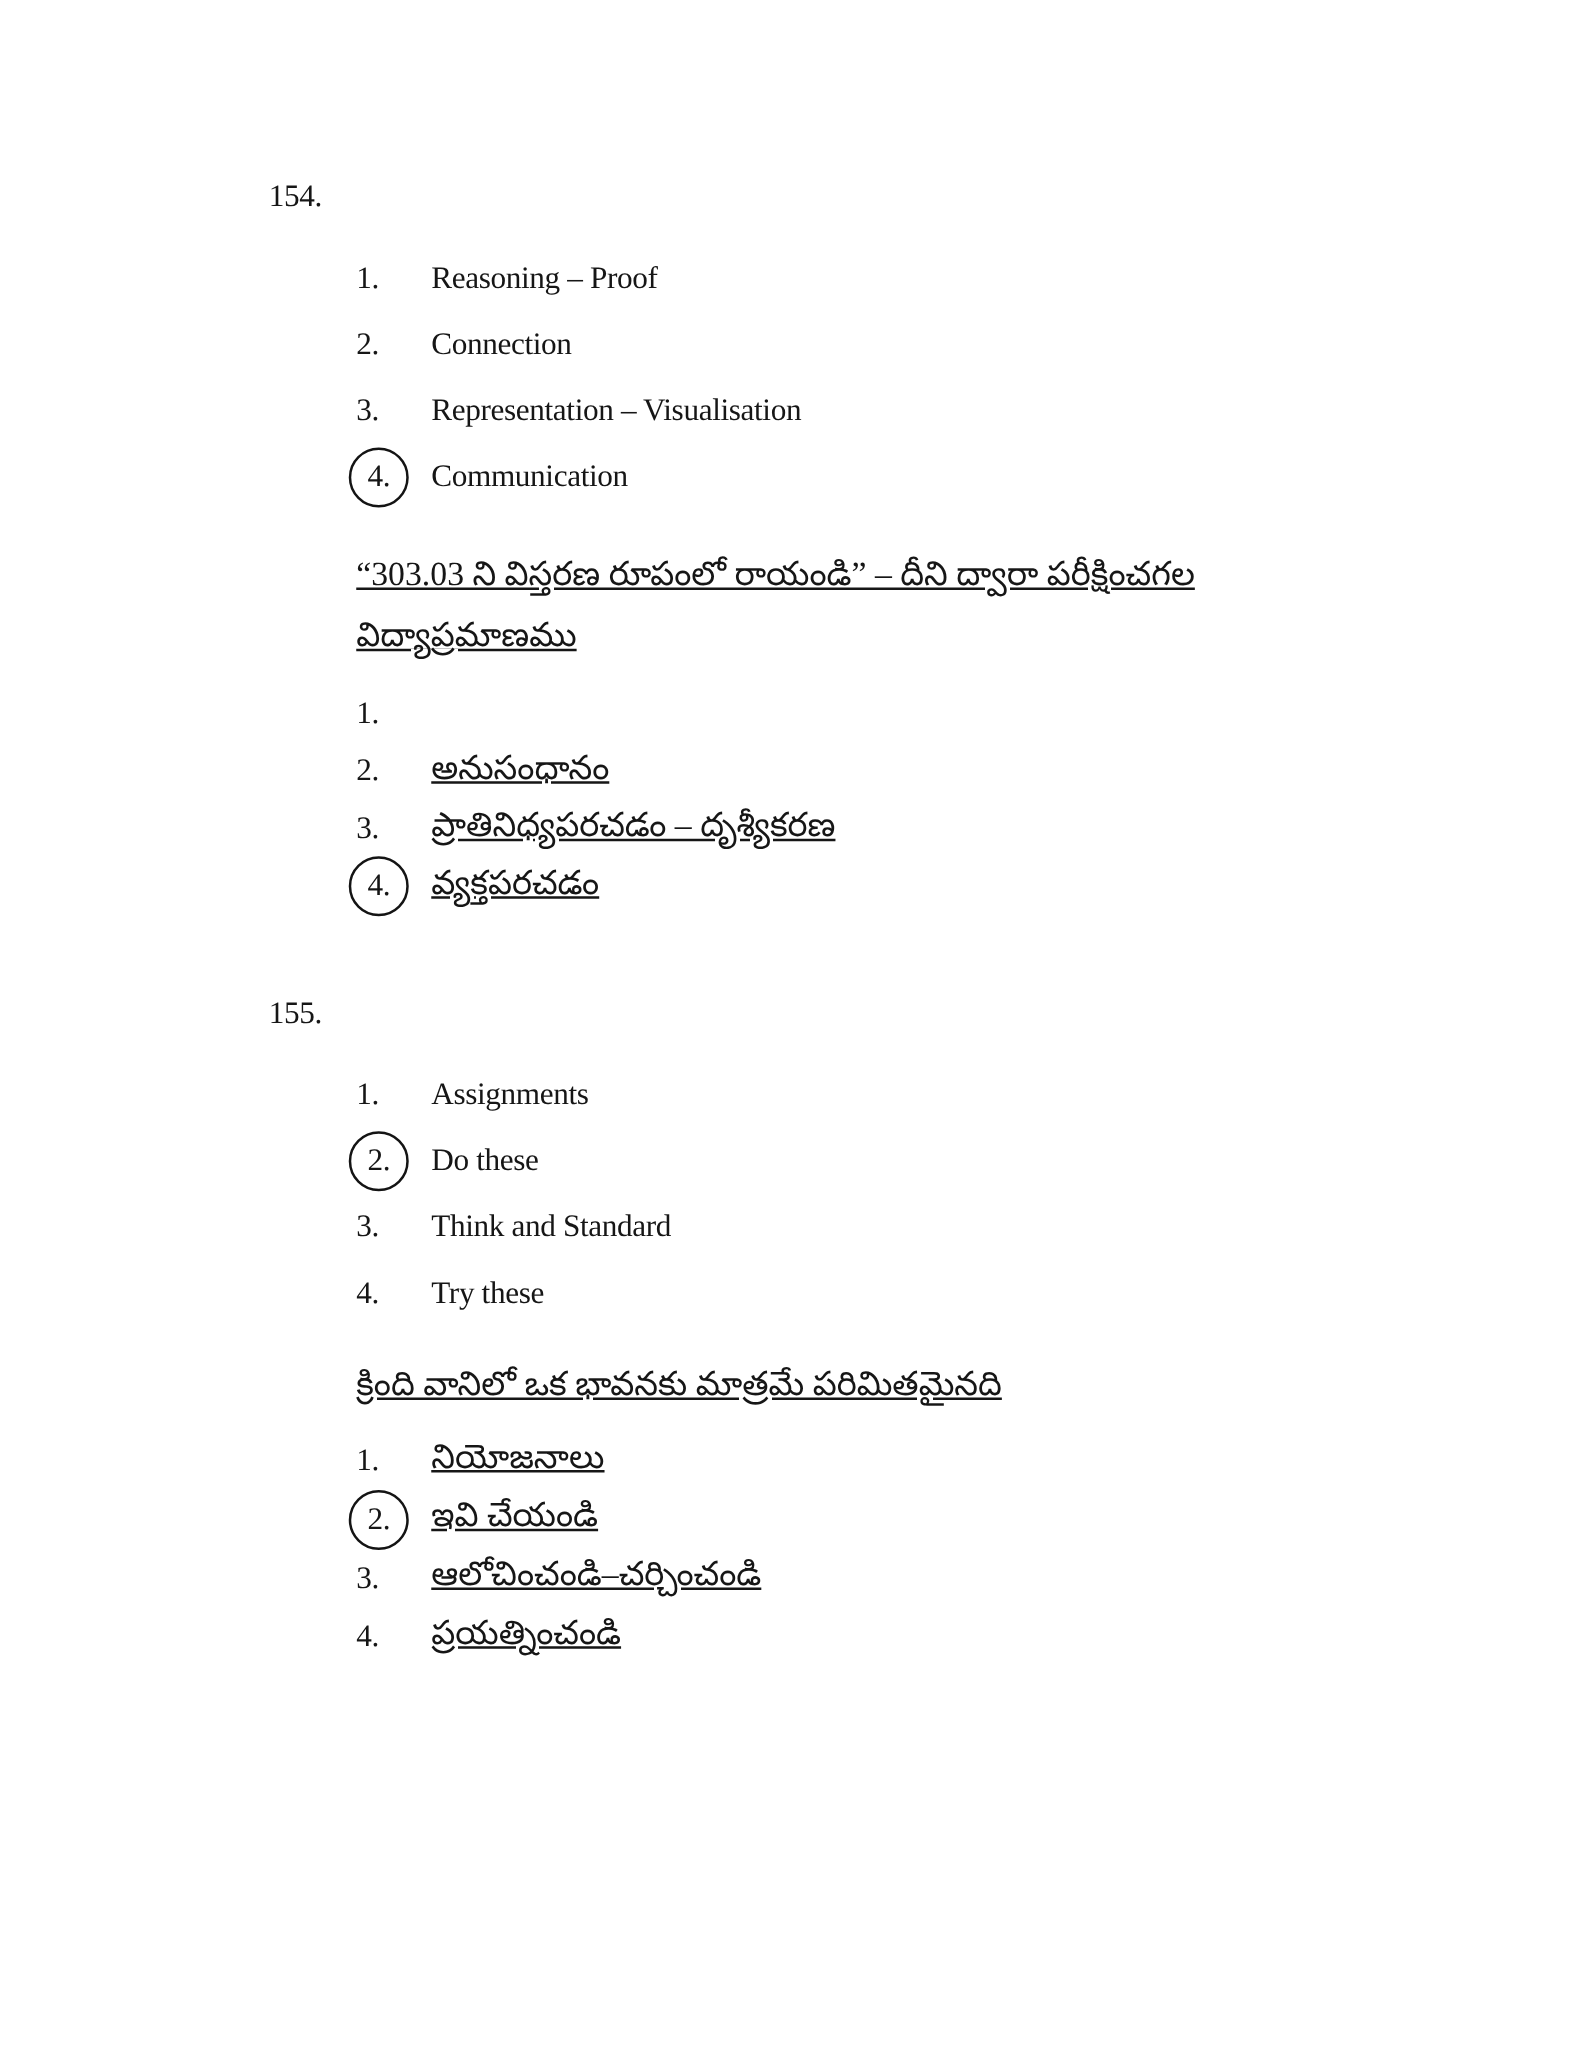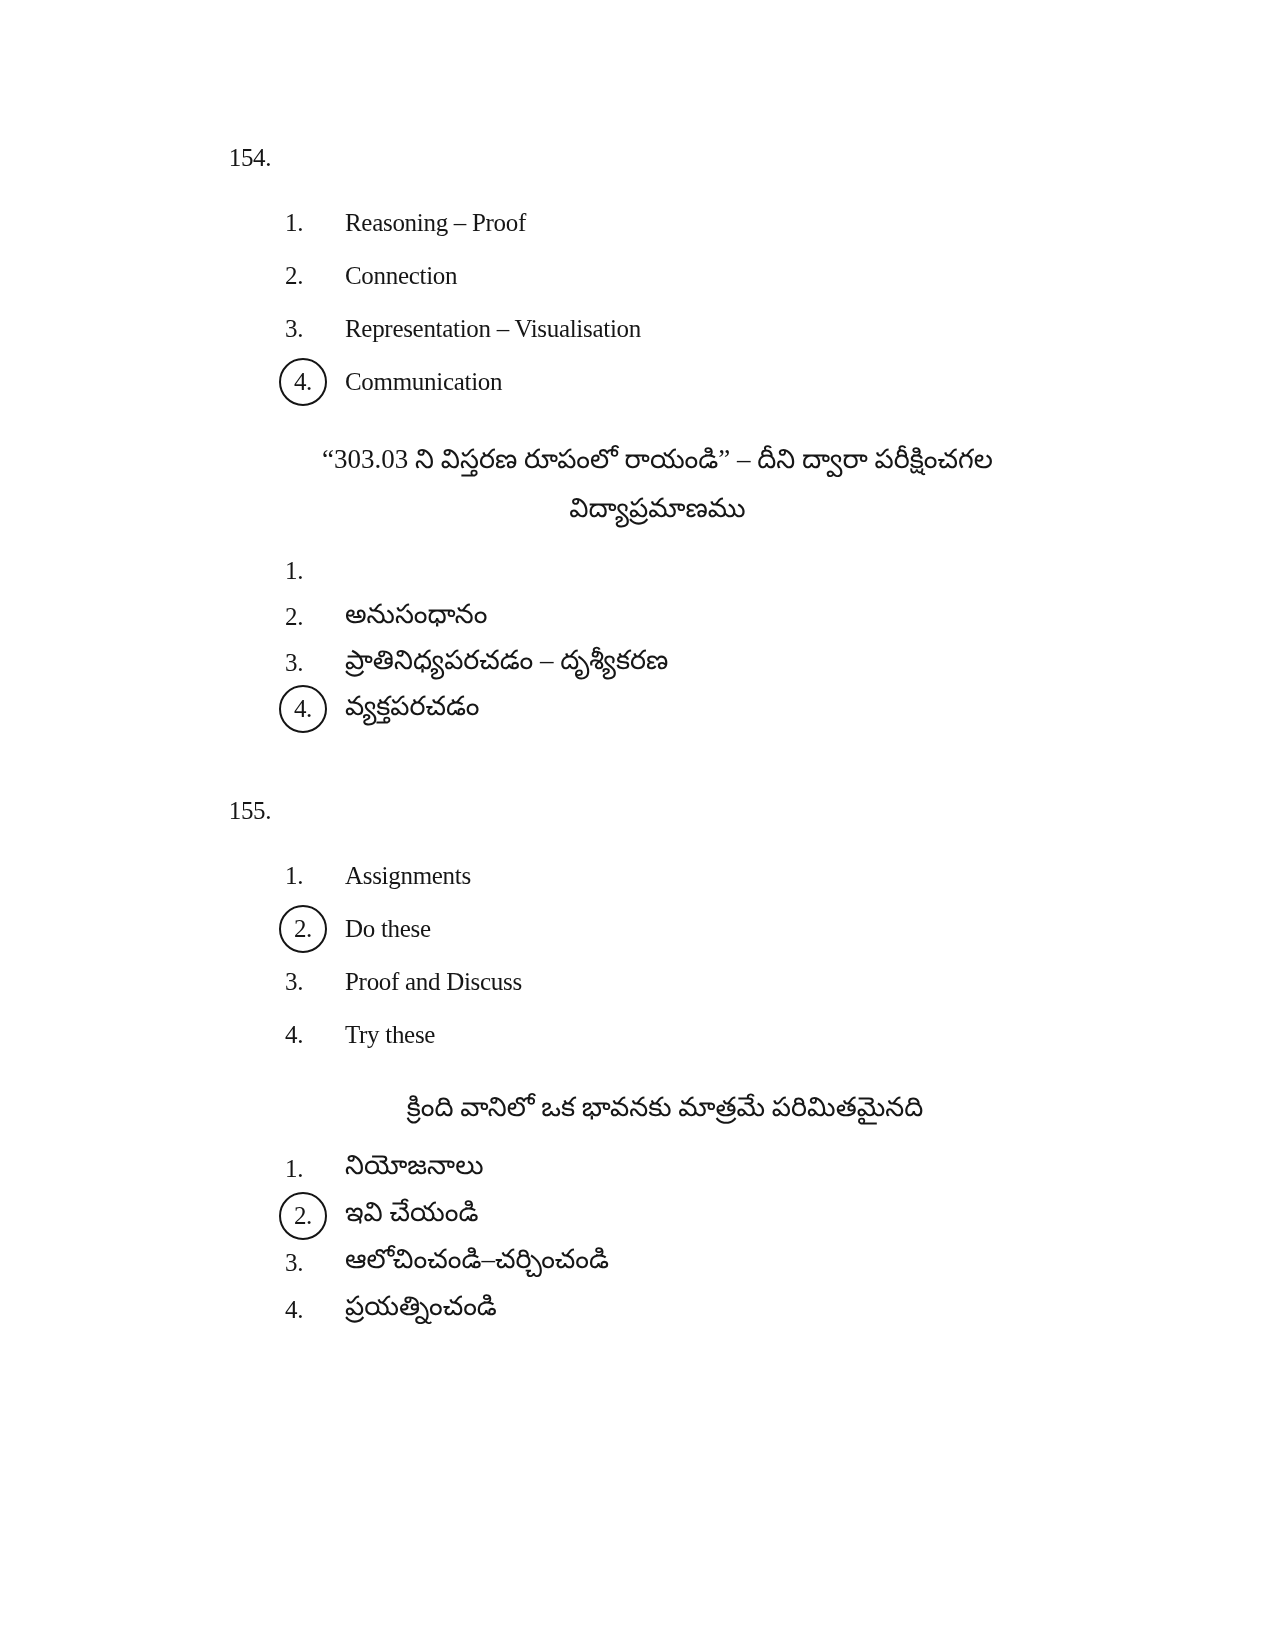--- a/index.html
+++ b/index.html
@@ -13,21 +13,20 @@
     font-family: "Liberation Serif", serif;
     color: #161616;
     -webkit-font-smoothing: antialiased;
   }
   .page {
     position: relative;
     width: 1275px;
     height: 1651px;
     background: #ffffff;
     overflow: hidden;
-    text-align: center;
   }
   .content {
     position: absolute;
     left: 215px;
     top: 141px;
     width: 900px;
   }
   .q-head {
     display: flex;
     align-items: flex-start;
@@ -43,20 +42,21 @@
     width: 745px;
     font-size: 25px;
     line-height: 1.34;
   }
   .en {
     letter-spacing: -0.3px;
   }
   .te {
     font-size: 27px;
     letter-spacing: 0;
+    text-decoration: underline;
   }
   .q-te {
     margin: 26px 0 0 70px;
     width: 745px;
     line-height: 1.85;
   }
   .opts {
     margin-left: 70px;
   }
   .en-opts {
@@ -198,21 +198,21 @@
         <div class="opt">
           <span class="opt-num">
             <span class="num-inner en circled">2.</span>
           </span>
           <span class="opt-label en">Do these</span>
         </div>
         <div class="opt">
           <span class="opt-num">
             <span class="num-inner en">3.</span>
           </span>
-          <span class="opt-label en">Proof and Discuss</span>
+          <span class="opt-label en">Think and Standard</span>
         </div>
         <div class="opt">
           <span class="opt-num">
             <span class="num-inner en">4.</span>
           </span>
           <span class="opt-label en">Try these</span>
         </div>
       </div>
 
       <p class="q-text te q155-te-line">క్రింది వానిలో ఒక భావనకు మాత్రమే పరిమితమైనది</p>

